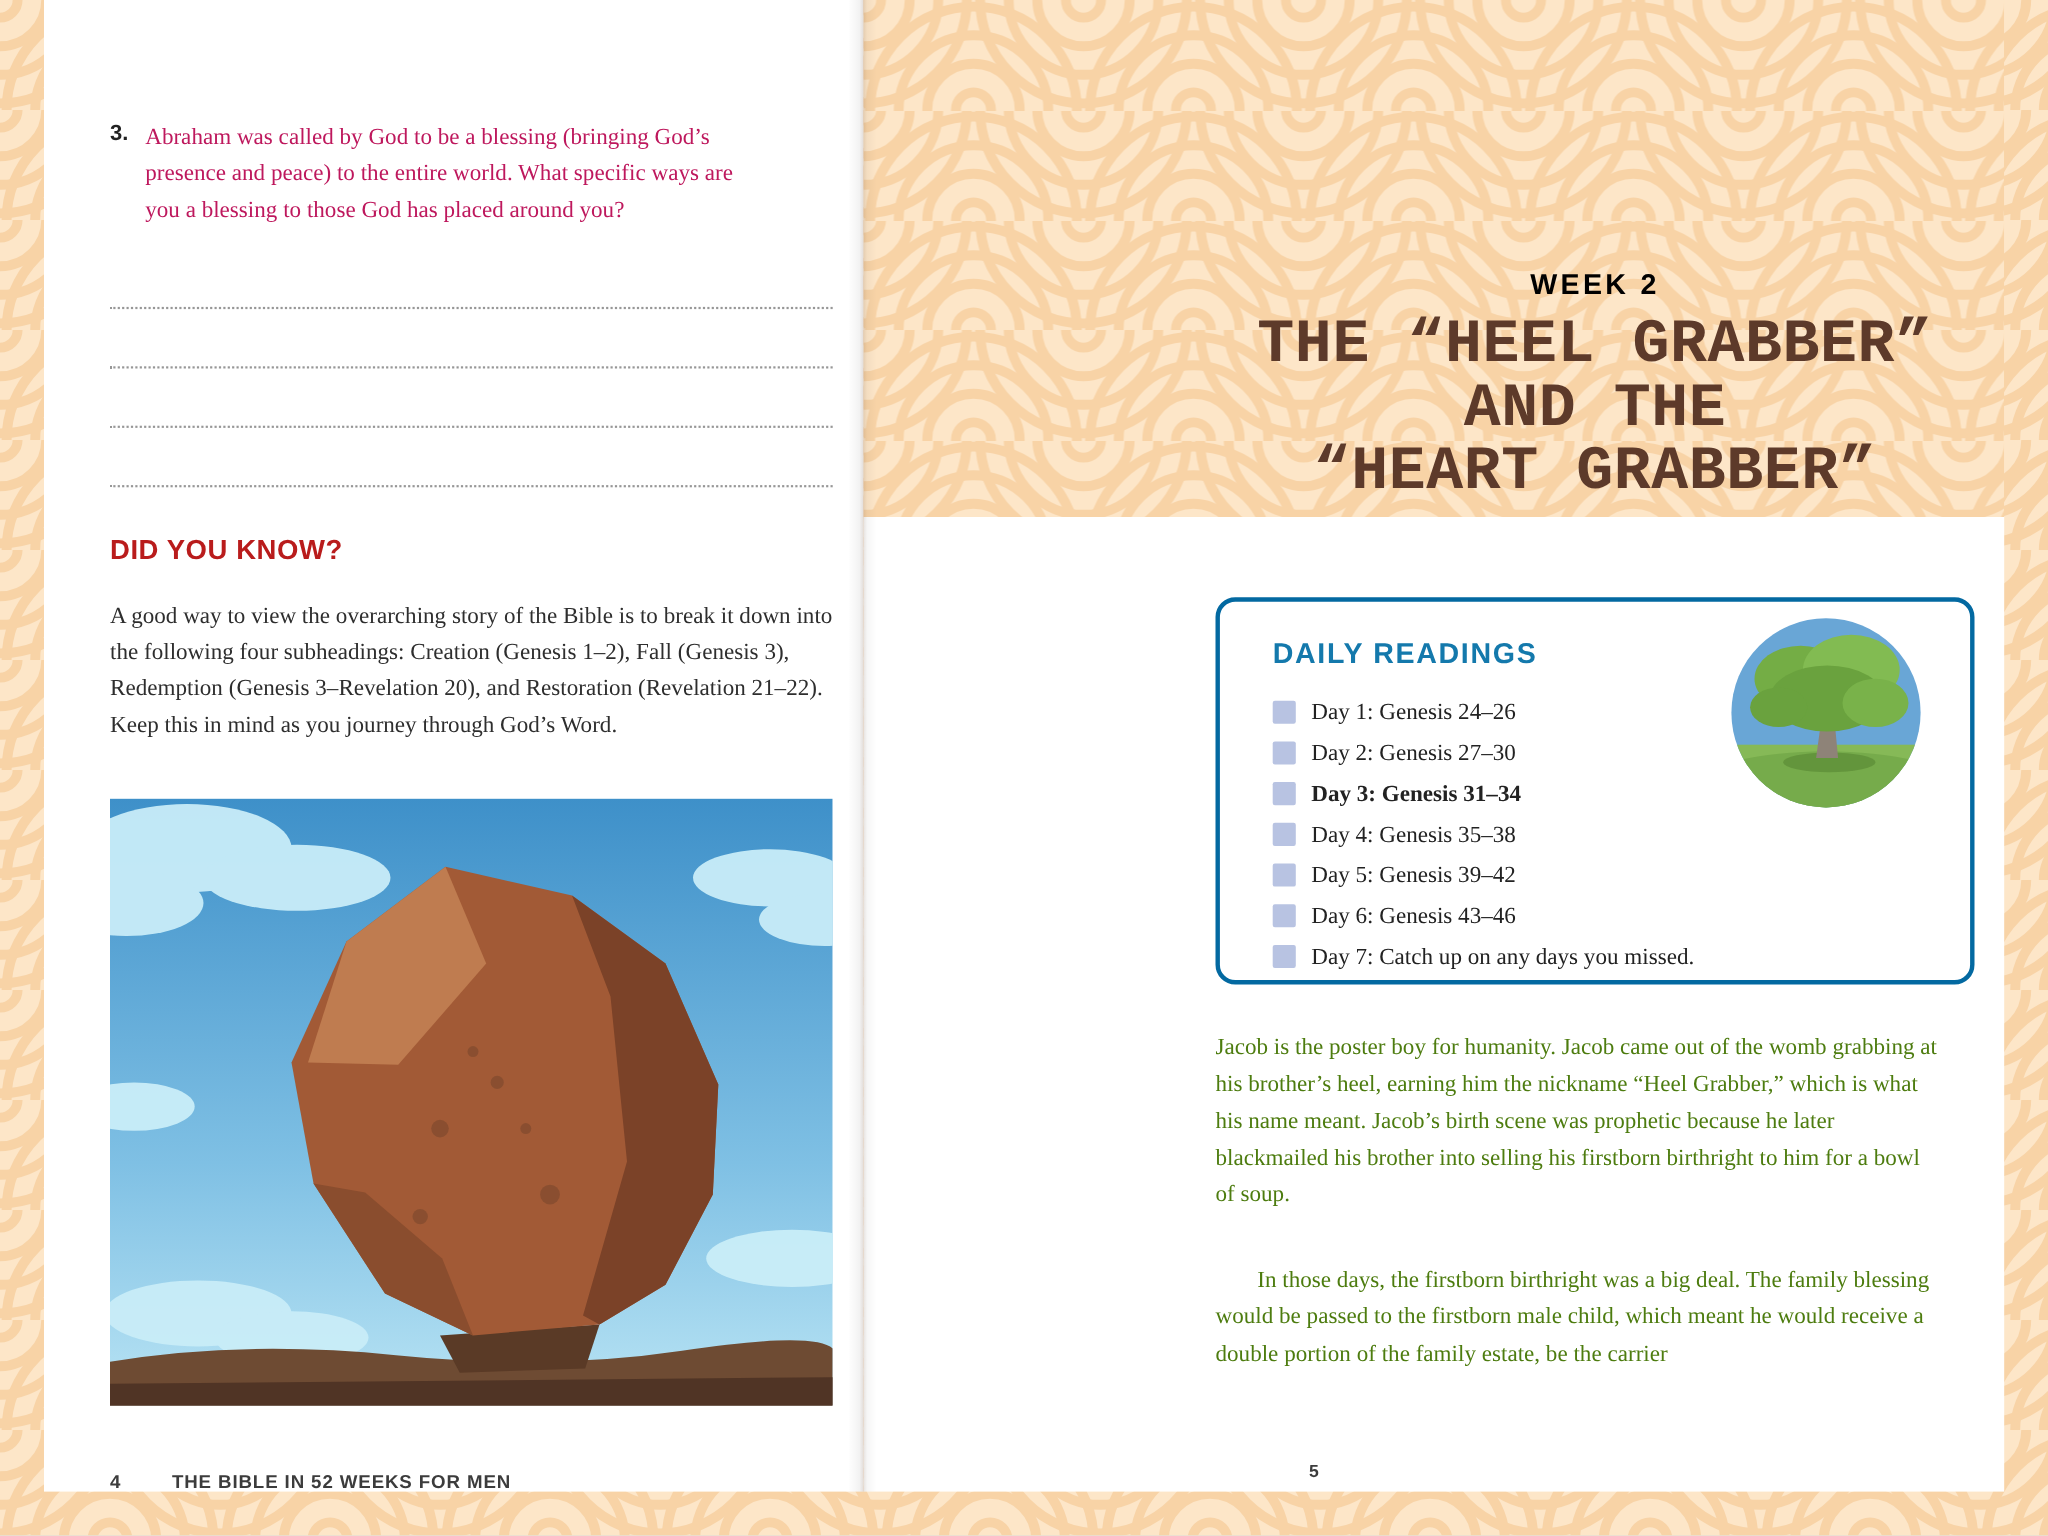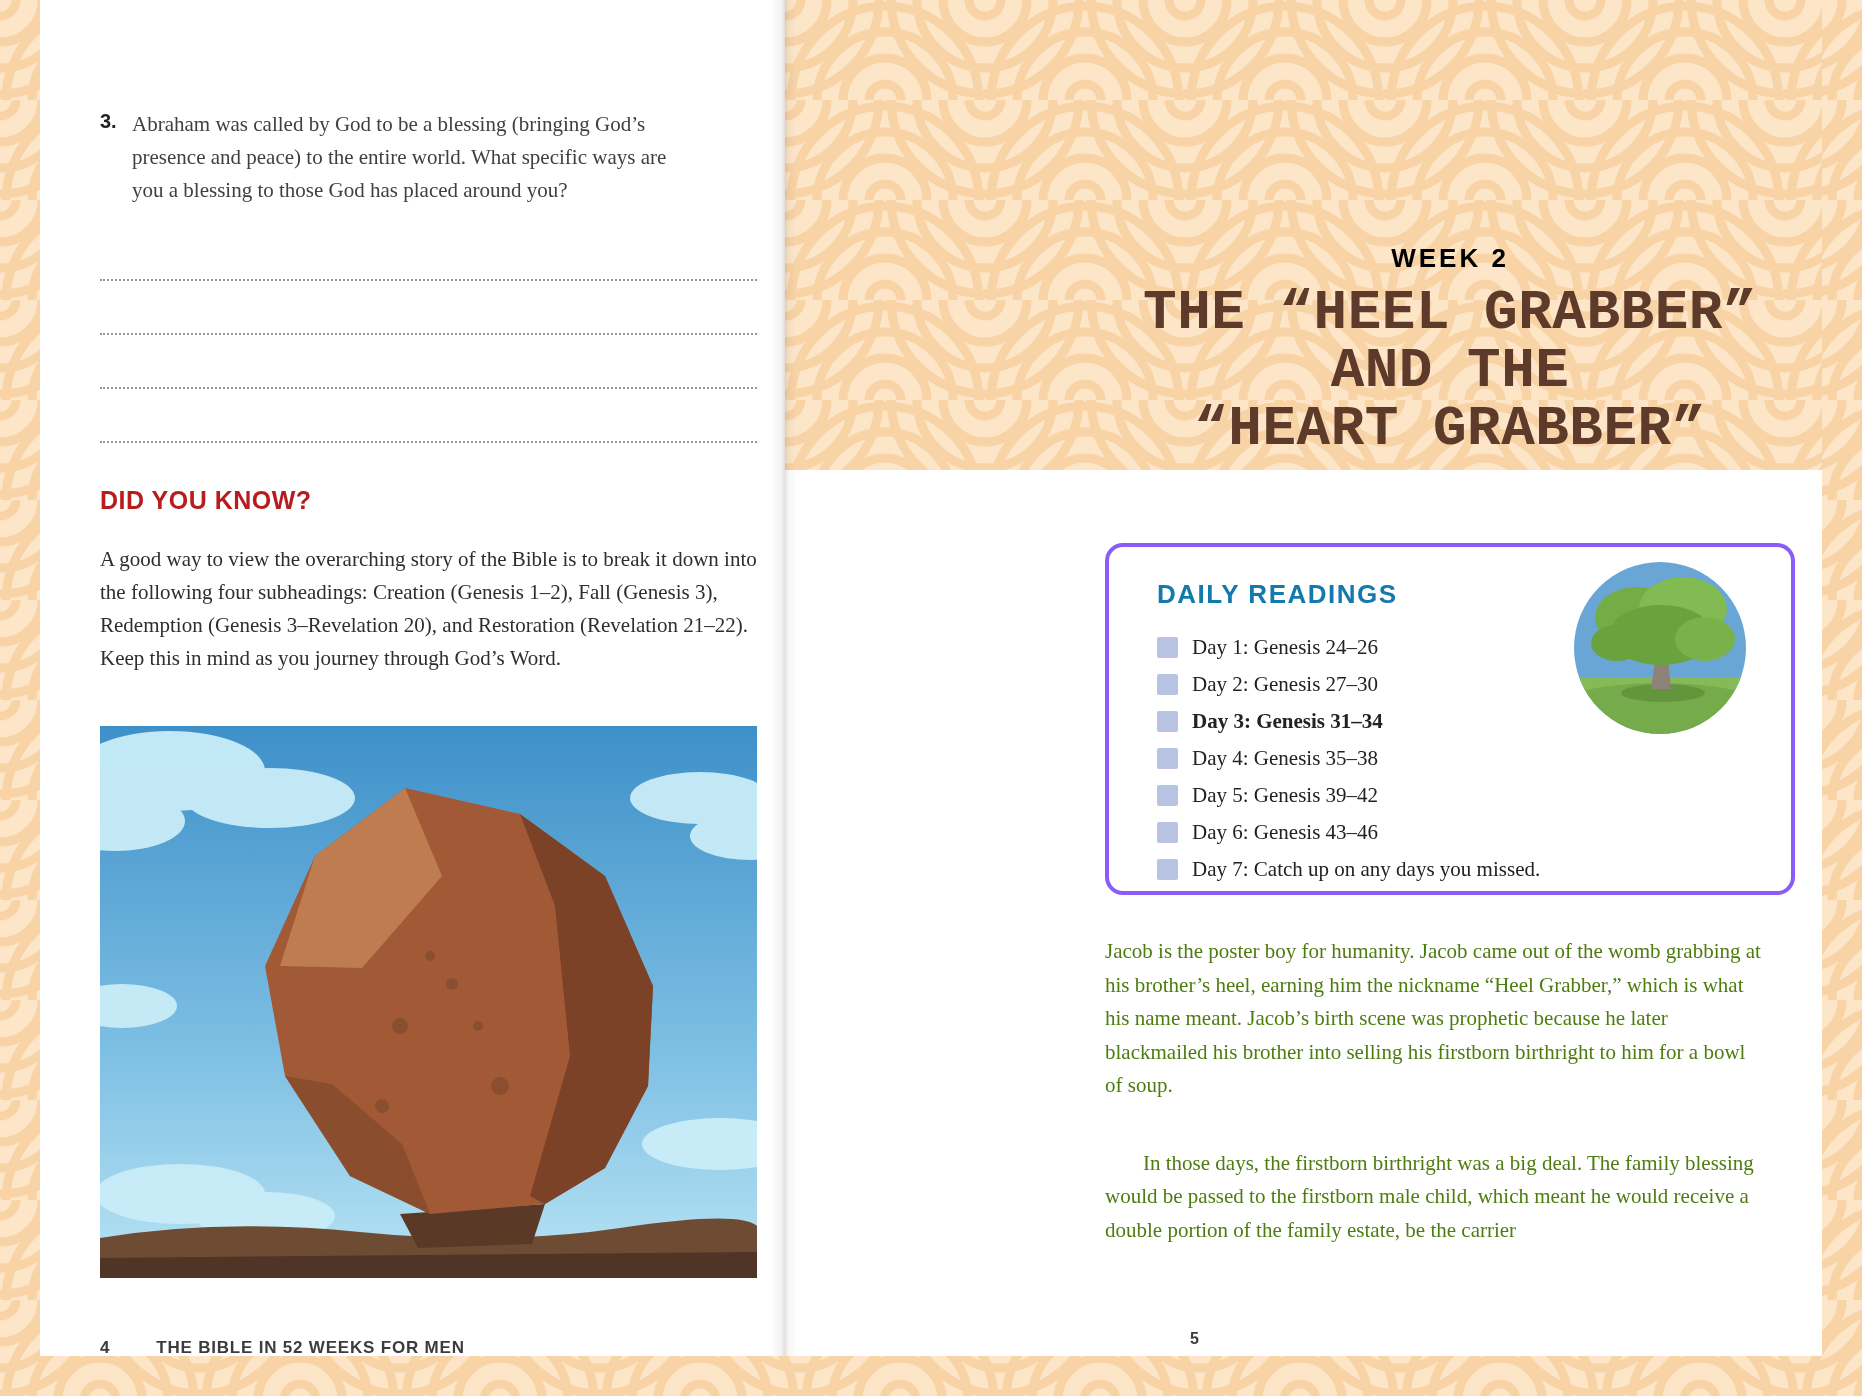--- a/index.html
+++ b/index.html
@@ -9,35 +9,35 @@
   .pattern-bg{position:absolute;left:0;top:0;z-index:0;display:block;}
   .page-left{position:absolute;left:40px;top:0;width:745px;height:1356px;background:#ffffff;z-index:1;}
   .page-right{position:absolute;left:785px;top:470px;width:1037px;height:886px;background:#ffffff;z-index:1;}
   .band{position:absolute;left:785px;top:0;width:1037px;height:470px;z-index:1;}
   .band svg{display:block;}
   .spine-shadow{position:absolute;left:771px;top:0;width:26px;height:1356px;z-index:4;pointer-events:none;
     background:linear-gradient(90deg,rgba(0,0,0,0) 0%,rgba(0,0,0,0.05) 40%,rgba(90,60,40,0.16) 52%,rgba(0,0,0,0.04) 66%,rgba(0,0,0,0) 100%);}
 
   
   .q-num{left:100px;top:110px;font-family:"Liberation Sans",sans-serif;font-weight:700;font-size:20px;color:#222;}
-  .q-text{left:132px;top:108px;width:560px;font-size:21px;line-height:33px;color:#404040;}
+  .q-text{left:132px;top:108px;width:560px;font-size:21px;line-height:33px;color:#be185d;}
   .answer-line{left:100px;width:657px;height:2px;border-bottom:2px dotted #979797;}
   .dyk-heading{left:100px;top:486px;margin:0;font-family:"Liberation Sans",sans-serif;font-weight:700;
                font-size:25px;letter-spacing:0.5px;color:#b91c1c;text-align:center;}
   .dyk-body{left:100px;top:543px;width:660px;font-size:21px;line-height:33px;color:#2e2e2e;}
   .rock-wrap{left:100px;top:726px;width:657px;height:552px;}
   .footer-left{left:100px;top:1338px;display:flex;gap:46px;font-family:"Liberation Sans",sans-serif;
                font-weight:700;font-size:17px;letter-spacing:0.8px;color:#3c3c3c;}
 
   
   .week-label{left:1105px;top:243px;width:690px;text-align:center;font-family:"Liberation Sans",sans-serif;
               font-weight:700;font-size:26px;letter-spacing:3px;}
   .display-title{left:1105px;top:284px;width:690px;text-align:center;font-family:Liberation Mono, monospace;
                  font-weight:700;font-size:56px;line-height:58px;letter-spacing:0.5px;}
-  .readings-box{left:1105px;top:543px;width:690px;height:352px;background:#fff;border:4px solid #8b5cf6;
+  .readings-box{left:1105px;top:543px;width:690px;height:352px;background:#fff;border:4px solid #0369a1;
                 border-radius:18px;box-sizing:border-box;}
   .readings-heading{position:absolute;left:48px;top:32px;font-family:"Liberation Sans",sans-serif;
                     font-weight:700;font-size:26px;letter-spacing:1.5px;color:#1479ac;}
   .readings-items{position:absolute;left:48px;top:84px;}
   .reading-row{display:flex;align-items:center;height:32px;margin-bottom:5px;white-space:nowrap;}
   .checkbox{width:21px;height:21px;background:#b8c3e2;border-radius:2px;margin-right:14px;flex:0 0 auto;}
   .reading-label{font-size:21px;color:#222;}
   .reading-label.bold{font-weight:700;}
   .tree-wrap{position:absolute;right:42px;top:12px;width:178px;height:178px;}
   .body-text{left:1105px;top:935px;width:660px;font-size:21px;line-height:33.5px;color:#4d7c0f;}

